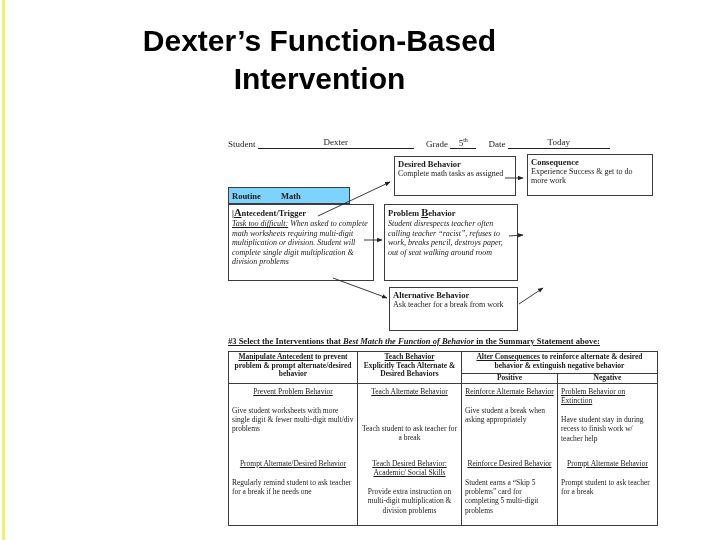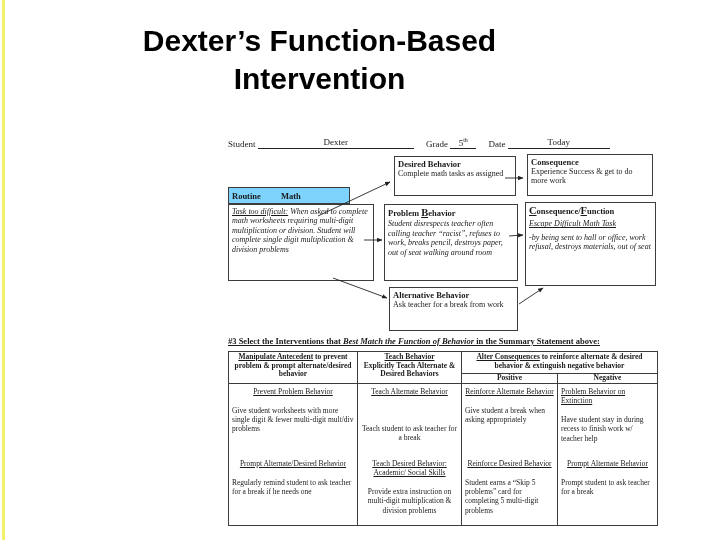--- a/index.html
+++ b/index.html
@@ -71,43 +71,39 @@
     <span>Date</span>
     <span class="fill date"><span>Today</span></span>
   </div>
 
   <div class="box" id="routine-box">
     <span>Routine</span>
     <span class="rv">Math</span>
   </div>
 
   <div class="box" id="antecedent-box">
+    <div class="title"><span>|</span><span class="biginit">A</span><span>ntecedent/Trigger</span></div>
     <div class="it"><span class="ul">Task too difficult:</span><span> When asked to complete math worksheets requiring multi-digit multiplication or division. Student will complete single digit multiplication &amp; division problems</span></div>
   </div>
 
   <div class="box ctr" id="desired-box">
     <div class="title">Desired Behavior</div>
     <div>Complete math tasks as assigned</div>
   </div>
 
   <div class="box ctr" id="consequence-box">
     <div class="title">Consequence</div>
     <div>Experience Success &amp; get to do more work</div>
   </div>
 
   <div class="box" id="problem-box">
     <div class="title"><span>Problem </span><span class="biginit">B</span><span>ehavior</span></div>
     <div class="it">Student disrespects teacher often calling teacher “racist”, refuses to work, breaks pencil, destroys paper, out of seat walking around room</div>
   </div>
 
-  <div class="box" id="function-box">
-    <div class="title"><span class="biginit">C</span><span>onsequence/</span><span class="biginit">F</span><span>unction</span></div>
-    <div class="it ul" style="margin:2px 0 4px 0;">Escape Difficult Math Task</div>
-    <div class="it">-by being sent to hall or office, work refusal, destroys materials, out of seat</div>
-  </div>
 
   <div class="box ctr" id="alternative-box">
     <div class="title">Alternative Behavior</div>
     <div>Ask teacher for a break from work</div>
   </div>
 
   <svg id="arrow-layer" viewBox="0 0 720 540">
     <defs>
       <marker id="ah" markerWidth="7" markerHeight="6" refX="5.5" refY="2.5" orient="auto">
         <path d="M0,0 L6,2.5 L0,5 z" fill="#222"></path>

